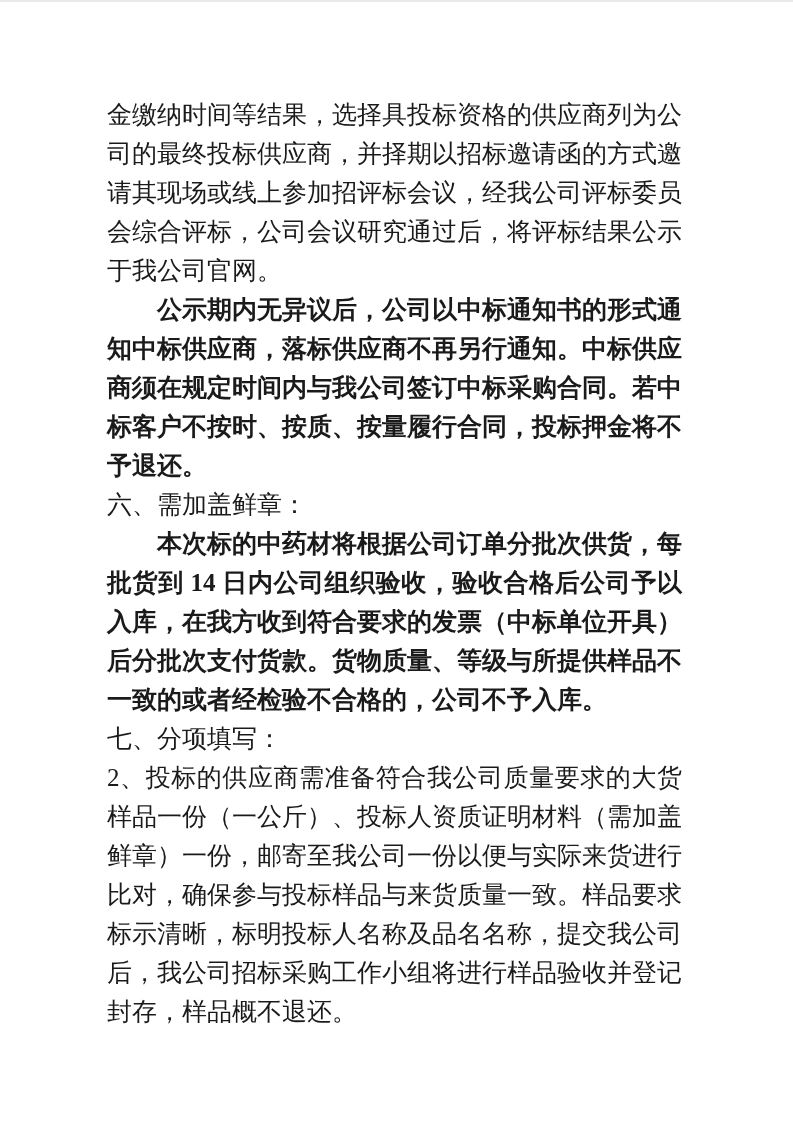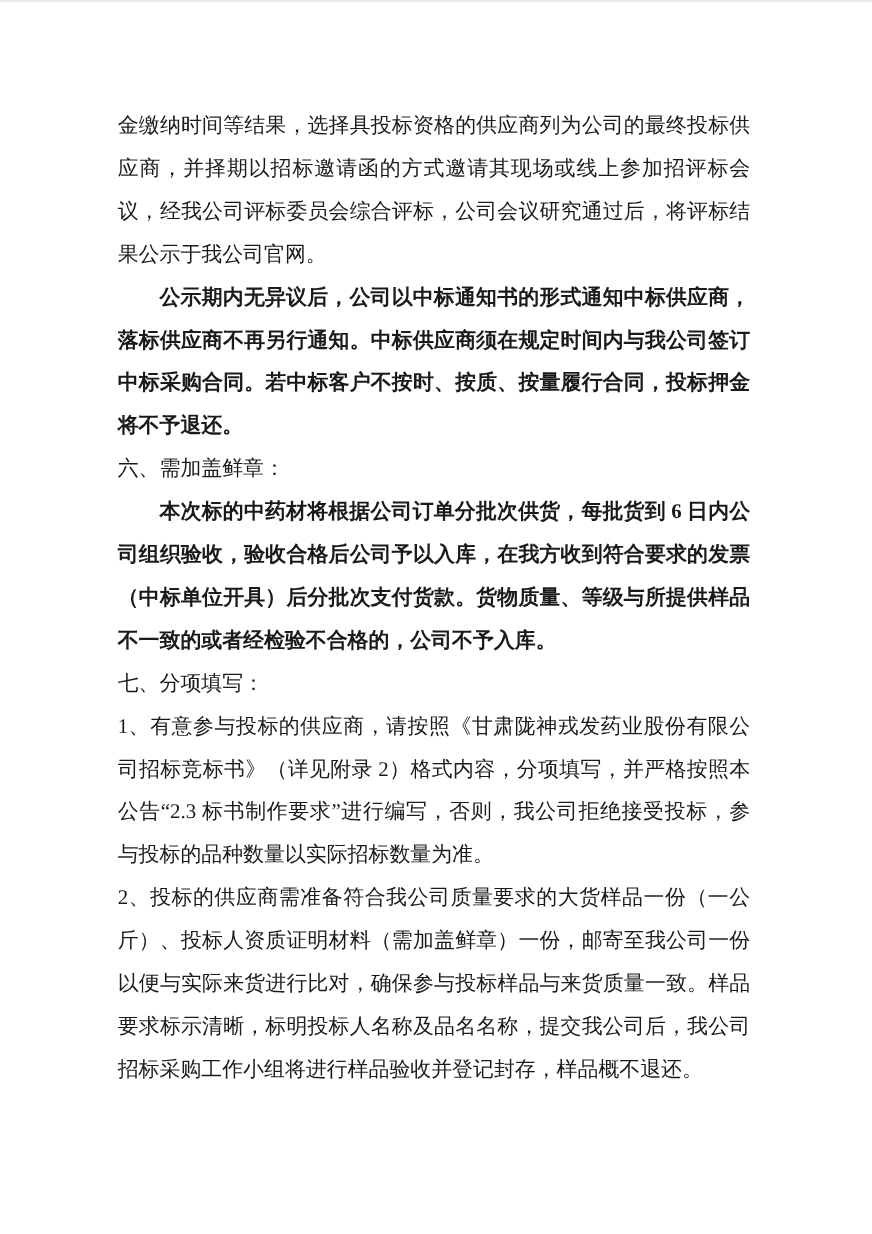--- a/index.html
+++ b/index.html
@@ -21,21 +21,21 @@
     width: 793px;
     height: 2px;
     background: #e9e9e9;
   }
   .page-content {
     position: absolute;
     top: 95px;
     left: 107px;
     width: 575px;
     color: #1a1a1a;
-    font-size: 19px;
+    font-size: 25px;
     line-height: 39px;
     text-align: justify;
     word-break: break-all;
   }
   .page-content p {
     margin: 0;
     padding: 0;
   }
   .page-content p.indent {
     text-indent: 2em;
@@ -48,20 +48,19 @@
 <div class="page-top-edge"></div>
 
 <div class="page-content">
   <p>金缴纳时间等结果，选择具投标资格的供应商列为公司的最终投标供应商，并择期以招标邀请函的方式邀请其现场或线上参加招评标会议，经我公司评标委员会综合评标，公司会议研究通过后，将评标结果公示于我公司官网。</p>
 
 
   <p class="indent">公示期内无异议后，公司以中标通知书的形式通知中标供应商，落标供应商不再另行通知。中标供应商须在规定时间内与我公司签订中标采购合同。若中标客户不按时、按质、按量履行合同，投标押金将不予退还。</p>
 
   <p>六、需加盖鲜章：</p>
 
-  <p class="indent">本次标的中药材将根据公司订单分批次供货，每批货到 6 日内公司组织验收，验收合格后公司予以入库，在我方收到符合要求的发票（中标单位开具）后分批次支付货款。货物质量、等级与所提供样品不一致的或者经检验不合格的，公司不予入库。</p>
+  <p class="indent">本次标的中药材将根据公司订单分批次供货，每批货到 14 日内公司组织验收，验收合格后公司予以入库，在我方收到符合要求的发票（中标单位开具）后分批次支付货款。货物质量、等级与所提供样品不一致的或者经检验不合格的，公司不予入库。</p>
 
   <p>七、分项填写：</p>
 
-  <p>1、有意参与投标的供应商，请按照《甘肃陇神戎发药业股份有限公司招标竞标书》（详见附录 2）格式内容，分项填写，并严格按照本公告“2.3 标书制作要求”进行编写，否则，我公司拒绝接受投标，参与投标的品种数量以实际招标数量为准。</p>
 
   <p>2、投标的供应商需准备符合我公司质量要求的大货样品一份（一公斤）、投标人资质证明材料（需加盖鲜章）一份，邮寄至我公司一份以便与实际来货进行比对，确保参与投标样品与来货质量一致。样品要求标示清晰，标明投标人名称及品名名称，提交我公司后，我公司招标采购工作小组将进行样品验收并登记封存，样品概不退还。</p>
 </div>
 
 </body></html>

